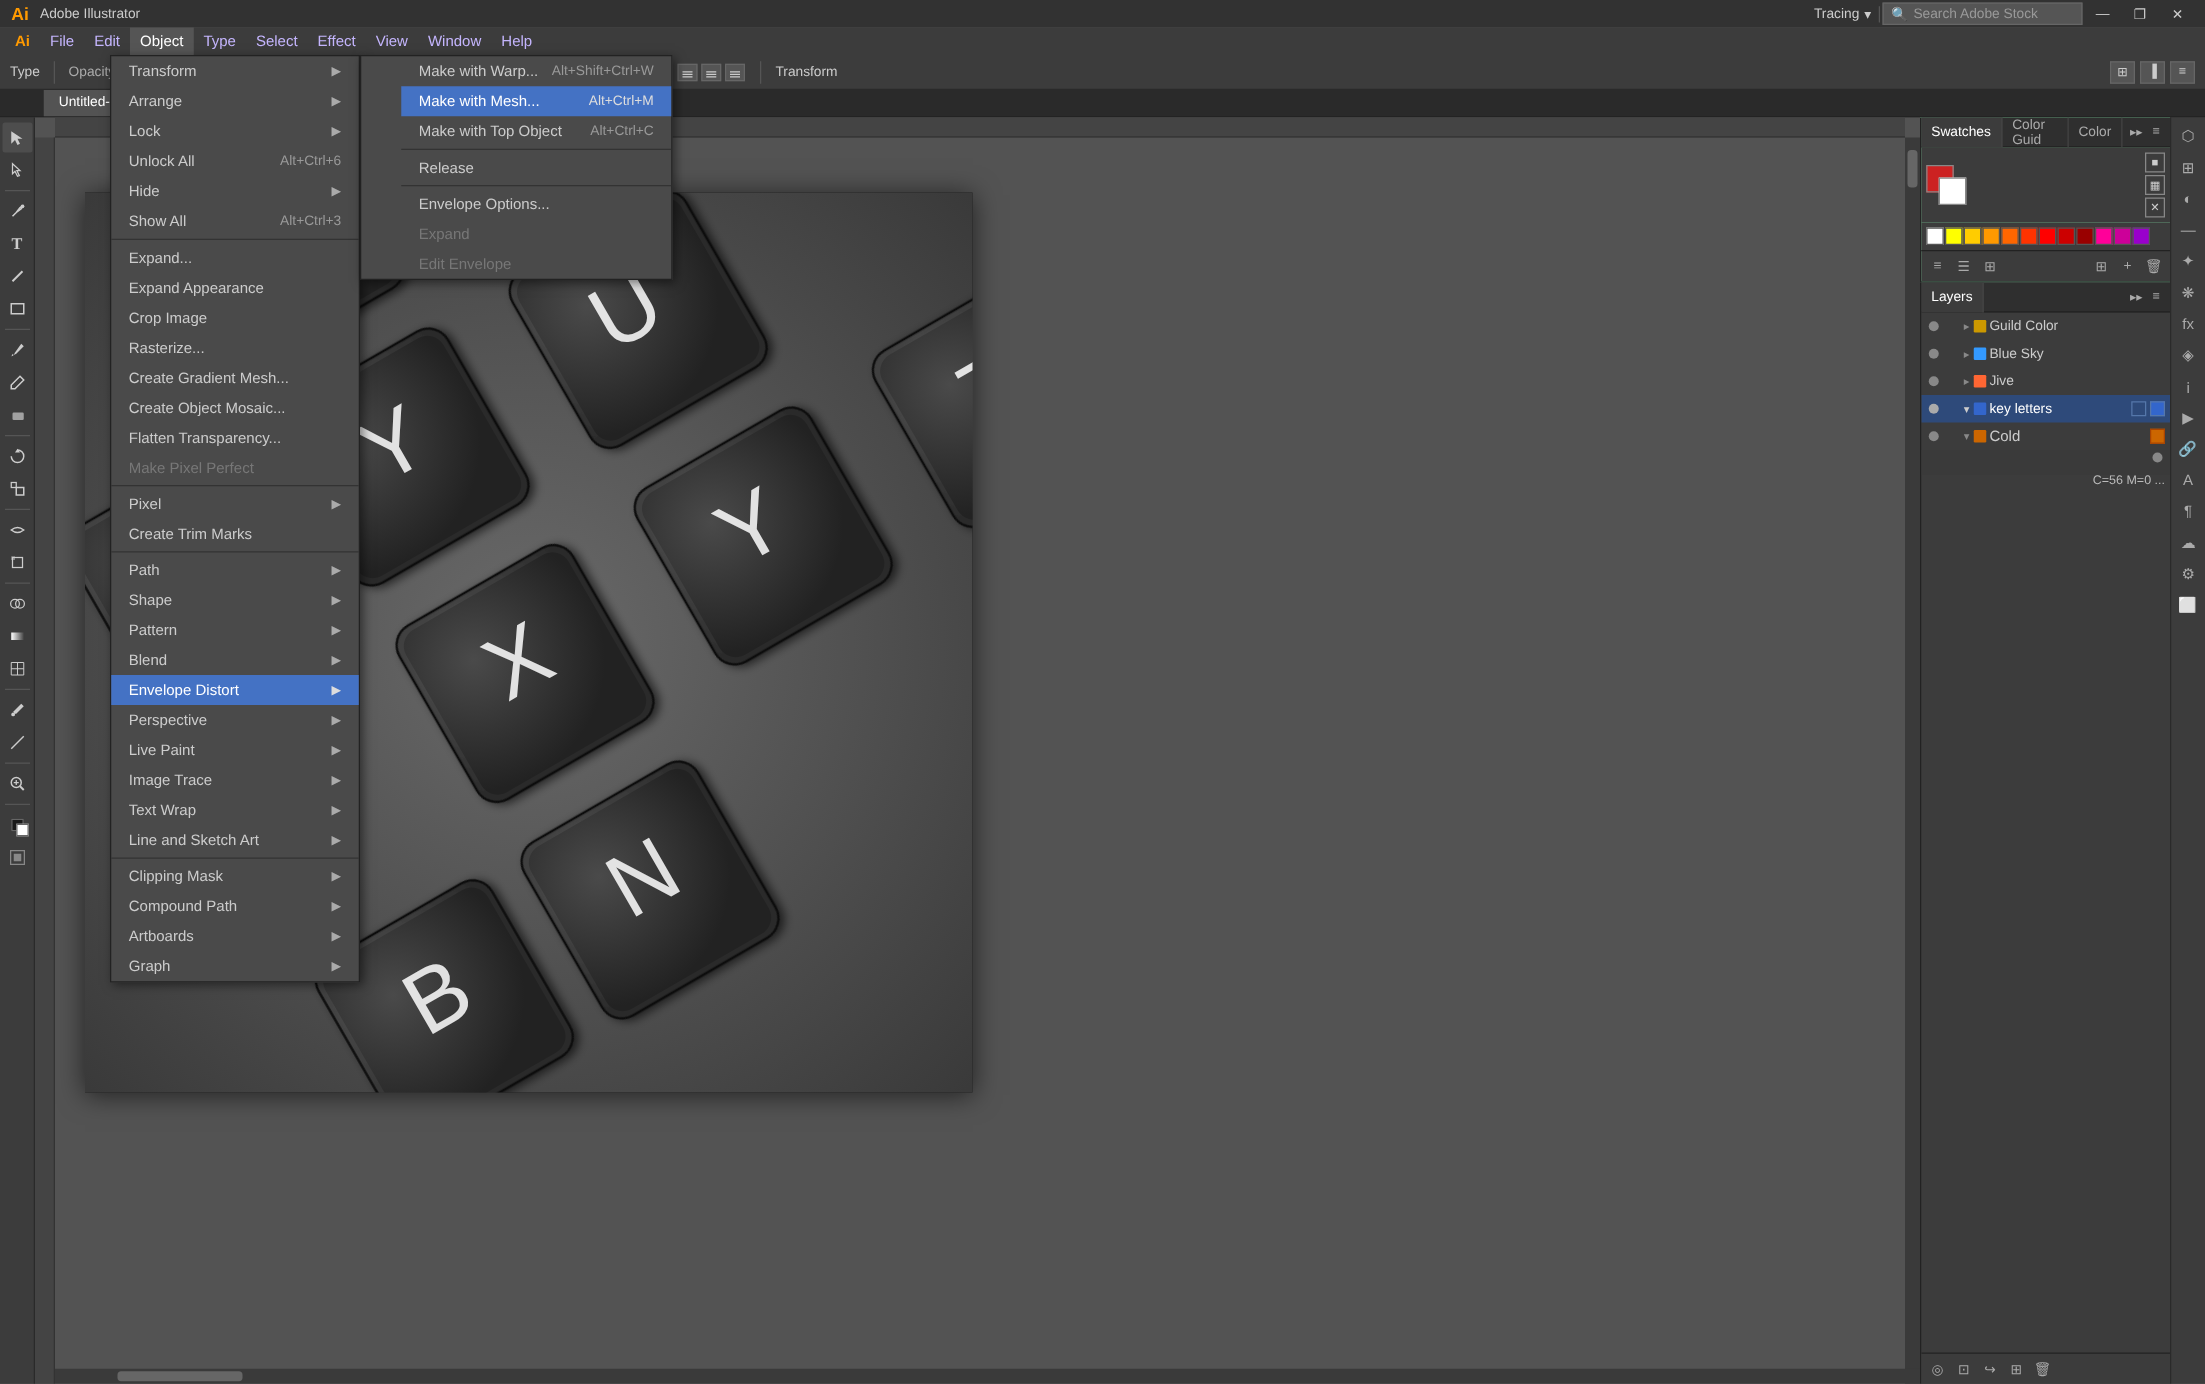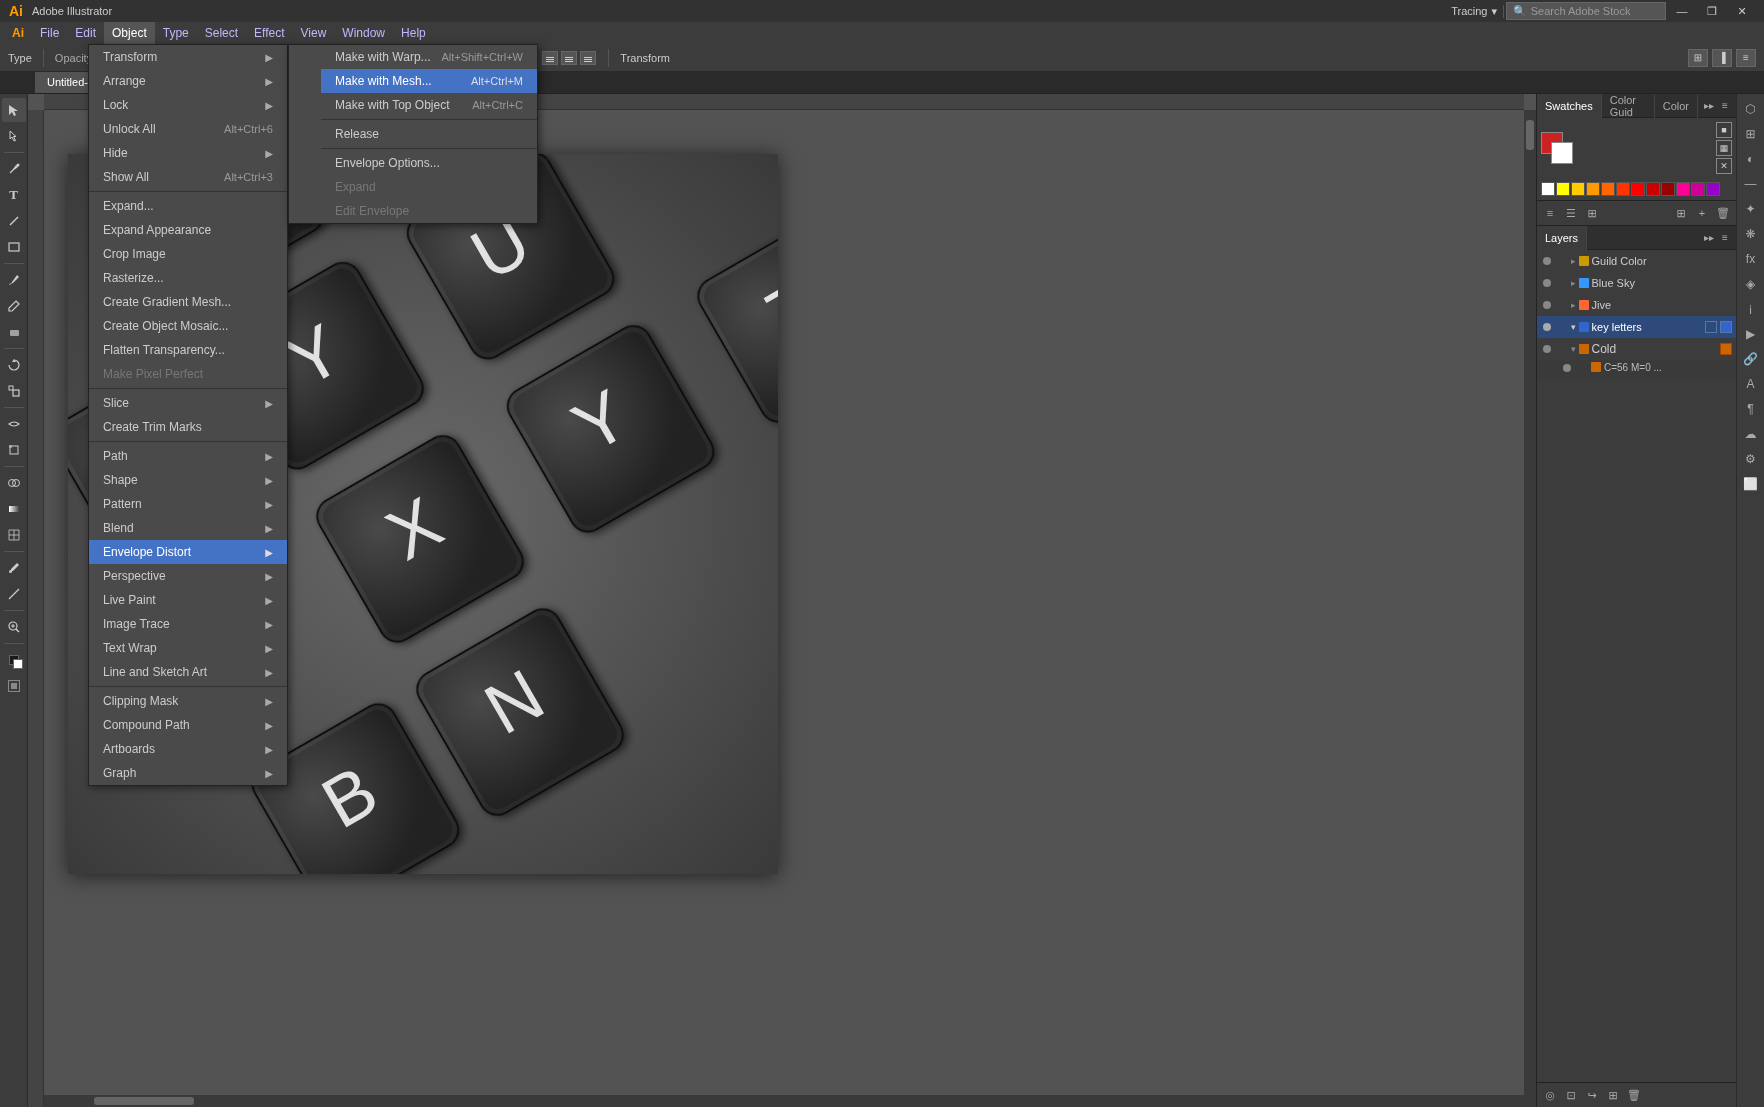--- a/index.html
+++ b/index.html
@@ -848,21 +848,21 @@
           <div style="width:12px;height:12px;display:flex;align-items:center;justify-content:center;">
             <div style="width:8px;height:8px;border-radius:50%;background:#888;"></div>
           </div>
           <div style="width:12px;"></div>
           <span style="font-size:9px;color:#888;">▾</span>
           <div style="width:10px;height:10px;background:#cc6600;border-radius:1px;"></div>
           <span style="font-size:12px;flex:1;color:#ccc;">Cold</span>
           <div style="width:12px;height:12px;background:#cc6600;border:1px solid #aa4400;"></div>
         </div>
 
-        <div style="padding:2px 4px 2px 24px;display:flex;align-items:flex-start;gap:3px;height:20px;background:#3a3a3a;">
+        <div style="padding:2px 4px 2px 24px;display:flex;align-items:flex-end;gap:3px;height:20px;background:#3a3a3a;flex-direction:column;">
           <div style="width:12px;height:12px;display:flex;align-items:center;justify-content:center;">
             <div style="width:8px;height:8px;border-radius:50%;background:#888;"></div>
           </div>
           <div style="width:12px;"></div>
           <div style="width:10px;height:10px;background:#cc6600;border-radius:1px;"></div>
           <span style="font-size:10px;flex:1;color:#bbb;">C=56 M=0 ...</span>
         </div>
       </div>
 
       <div class="panel-bottom-tools">
@@ -940,21 +940,21 @@
     <span>Create Object Mosaic...</span>
   </div>
   <div class="dropdown-item">
     <span>Flatten Transparency...</span>
   </div>
   <div class="dropdown-item disabled">
     <span>Make Pixel Perfect</span>
   </div>
   <div class="dropdown-separator"></div>
   <div class="dropdown-item">
-    <span>Slice</span>
+    <span>Pixel</span>
     <span class="dropdown-arrow">▶</span>
   </div>
   <div class="dropdown-item">
     <span>Create Trim Marks</span>
   </div>
   <div class="dropdown-separator"></div>
   <div class="dropdown-item">
     <span>Path</span>
     <span class="dropdown-arrow">▶</span>
   </div>

